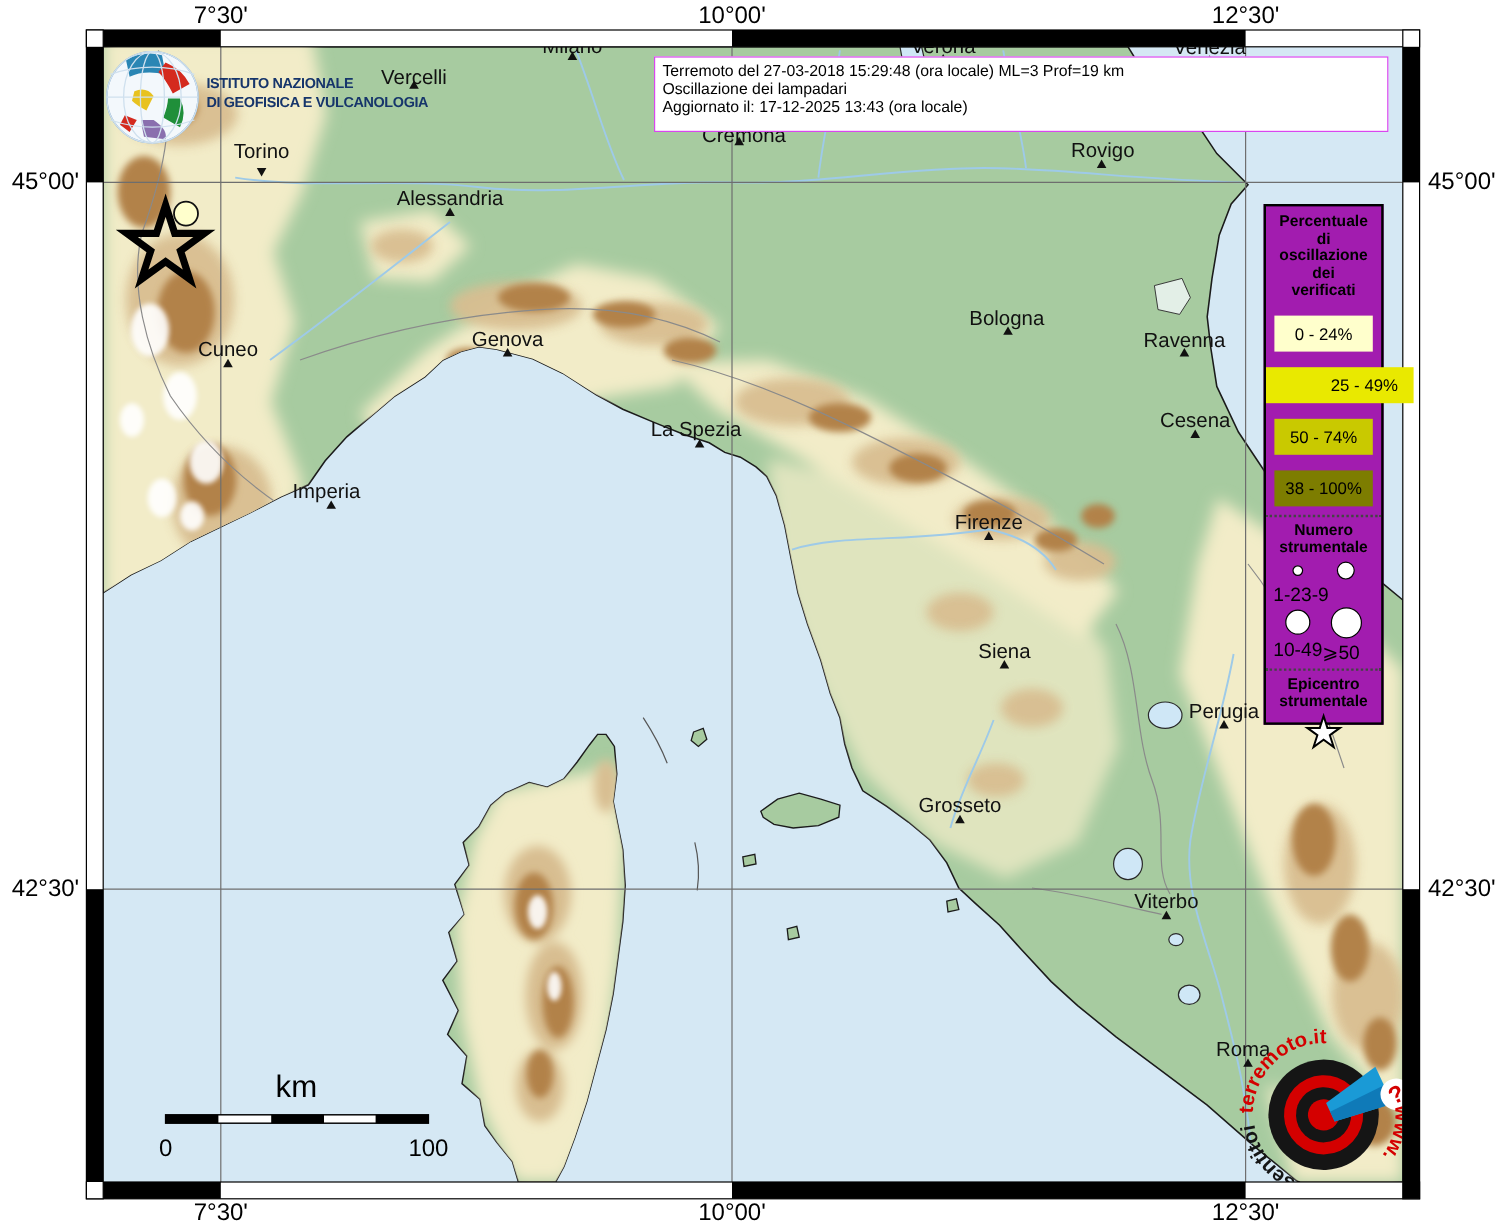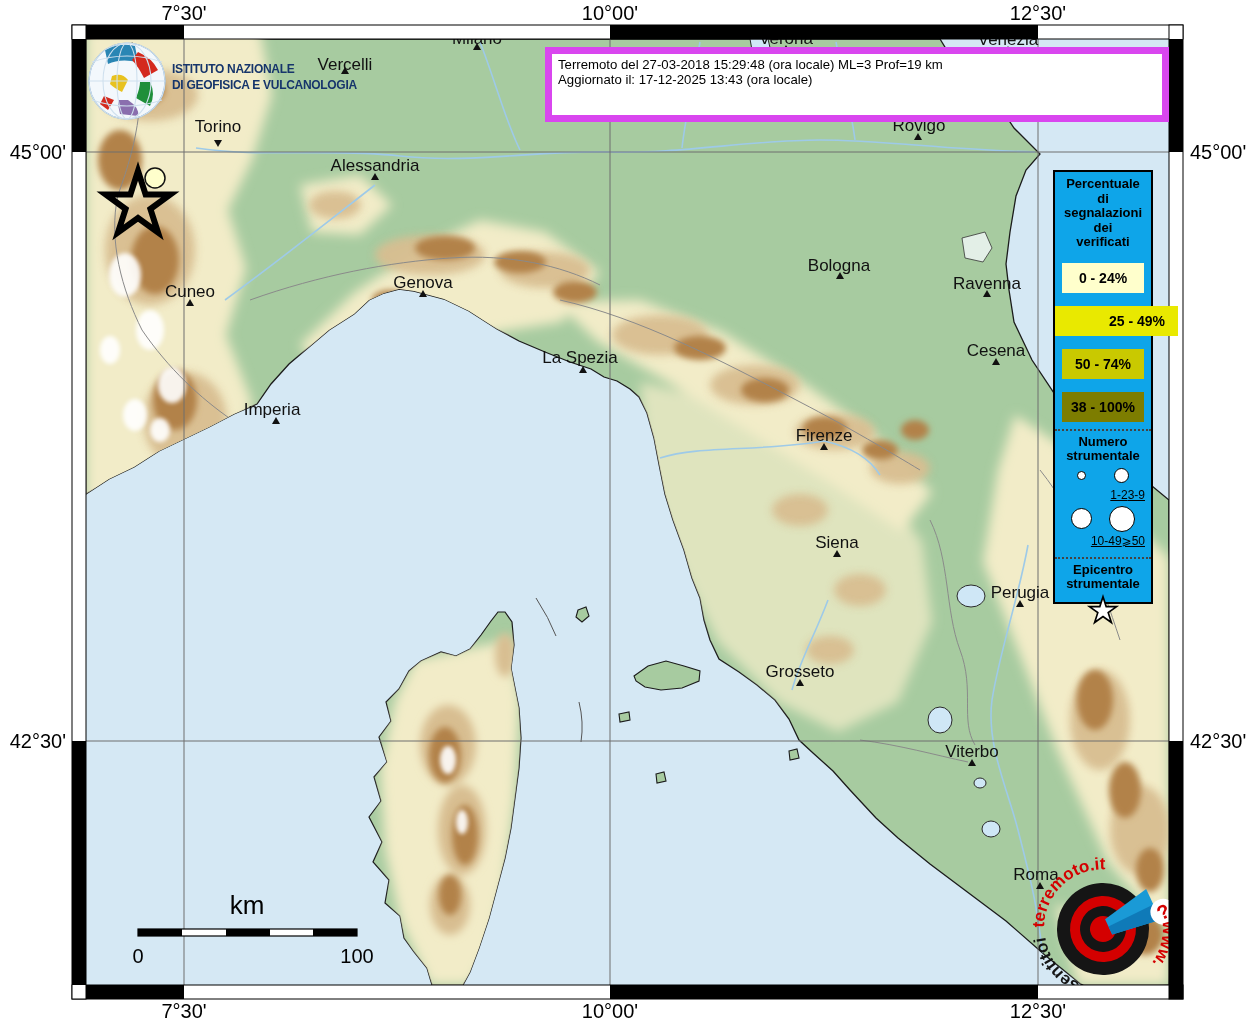--- a/index.html
+++ b/index.html
@@ -4,30 +4,30 @@
 <style>
   html,body{margin:0;padding:0;background:#fff;}
   #stage{position:relative;width:1255px;height:1024px;background:#fff;overflow:hidden;
          font-family:"Liberation Sans", sans-serif;}
   svg text{font-family:"Liberation Sans", sans-serif;}
   .axis-label{position:absolute;font-size:20px;color:#000;white-space:nowrap;}
   .axis-top,.axis-bottom{transform:translateX(-50%);text-align:center;}
   .axis-left{text-align:right;width:64px;transform:translateY(-50%);}
   .axis-right{transform:translateY(-50%);}
   #title-box{position:absolute;left:545px;top:47px;width:598px;height:55px;
-    background:#fff;border:7px solid #d946ef;padding:3px 6px;font-size:13.2px;line-height:15.2px;color:#000;}
-  #legend{position:absolute;left:1053px;top:170px;width:100px;height:434px;background:#0ea5e9;
+    background:#fff;border:1px solid #d946ef;padding:3px 6px;font-size:13.2px;line-height:15.2px;color:#000;}
+  #legend{position:absolute;left:1053px;top:170px;width:100px;height:434px;background:#a21caf;
     border:2px solid #000;box-sizing:border-box;font-size:13px;color:#000;}
   .lg-title{font-weight:bold;text-align:center;line-height:14.5px;}
   .lg-titlewrap{padding-top:5px;}
   .swatch{width:82px;height:30px;margin:13px auto 0 auto;display:flex;align-items:center;justify-content:center;
-    font-weight:bold;font-size:14px;}
+    font-weight:normal;font-size:14px;}
   .dotsep{border-top:2px dotted #444;margin:7px 0 4px 0;}
   .sigrow{display:flex;justify-content:space-around;align-items:center;height:24px;padding:0 8px;}
-  .siglabels{display:flex;justify-content:flex-end;font-size:12px;height:16px;padding:0 6px;text-decoration:underline;}
+  .siglabels{display:flex;justify-content:flex-start;font-size:16px;height:16px;padding:0 6px;}
   .circ{display:inline-block;border:1.6px solid #000;border-radius:50%;background:#fff;box-sizing:border-box;}
   .c1{width:9px;height:9px;} .c2{width:15px;height:15px;} .c3{width:21px;height:21px;} .c4{width:26px;height:26px;}
   .lg-star{display:block;margin:2px auto 0 auto;}
 </style>
 </head>
 <body>
 
 <div id="stage">
 
 <svg width="1255" height="1024" viewBox="0 0 1255 1024">
@@ -365,29 +365,30 @@
 <div class="axis-label axis-bottom" style="left:610px;top:1000px;">10°00'</div>
 <div class="axis-label axis-bottom" style="left:1038px;top:1000px;">12°30'</div>
 <div class="axis-label axis-left" style="left:2px;top:152px;">45°00'</div>
 <div class="axis-label axis-left" style="left:2px;top:741px;">42°30'</div>
 <div class="axis-label axis-right" style="left:1190px;top:152px;">45°00'</div>
 <div class="axis-label axis-right" style="left:1190px;top:741px;">42°30'</div>
 
 
 <div id="title-box">
   <div>Terremoto del 27-03-2018 15:29:48 (ora locale) ML=3 Prof=19 km</div>
+  <div>Oscillazione dei lampadari</div>
   <div>Aggiornato il: 17-12-2025 13:43 (ora locale)</div>
 </div>
 
 
 <div id="legend">
   <div class="lg-titlewrap">
     <div class="lg-title">Percentuale</div>
     <div class="lg-title">di</div>
-    <div class="lg-title">segnalazioni</div>
+    <div class="lg-title">oscillazione</div>
     <div class="lg-title">dei</div>
     <div class="lg-title">verificati</div>
   </div>
   <div class="swatch" style="background: rgb(255, 255, 204);">0 - 24%</div>
   <div class="swatch" style="background: rgb(233, 233, 0); padding-left: 41px;">25 - 49%</div>
   <div class="swatch" style="background: rgb(201, 201, 0);">50 - 74%</div>
   <div class="swatch" style="background: rgb(125, 125, 0);">38 - 100%</div>
   <div class="dotsep"></div>
   <div class="lg-title">Numero</div>
   <div class="lg-title">strumentale</div>

